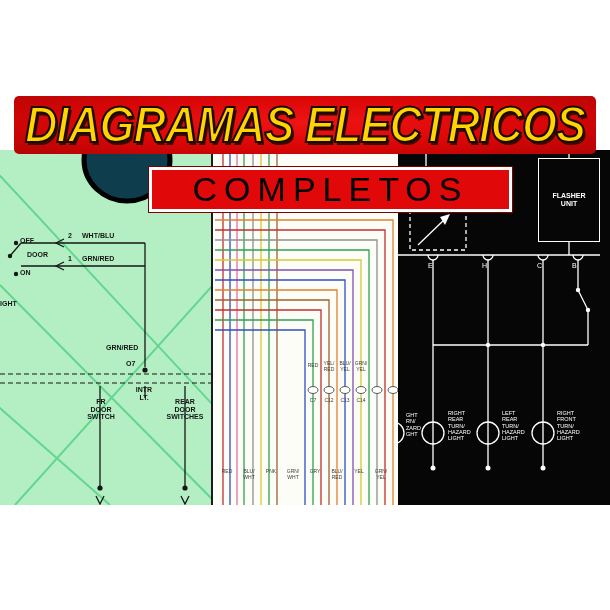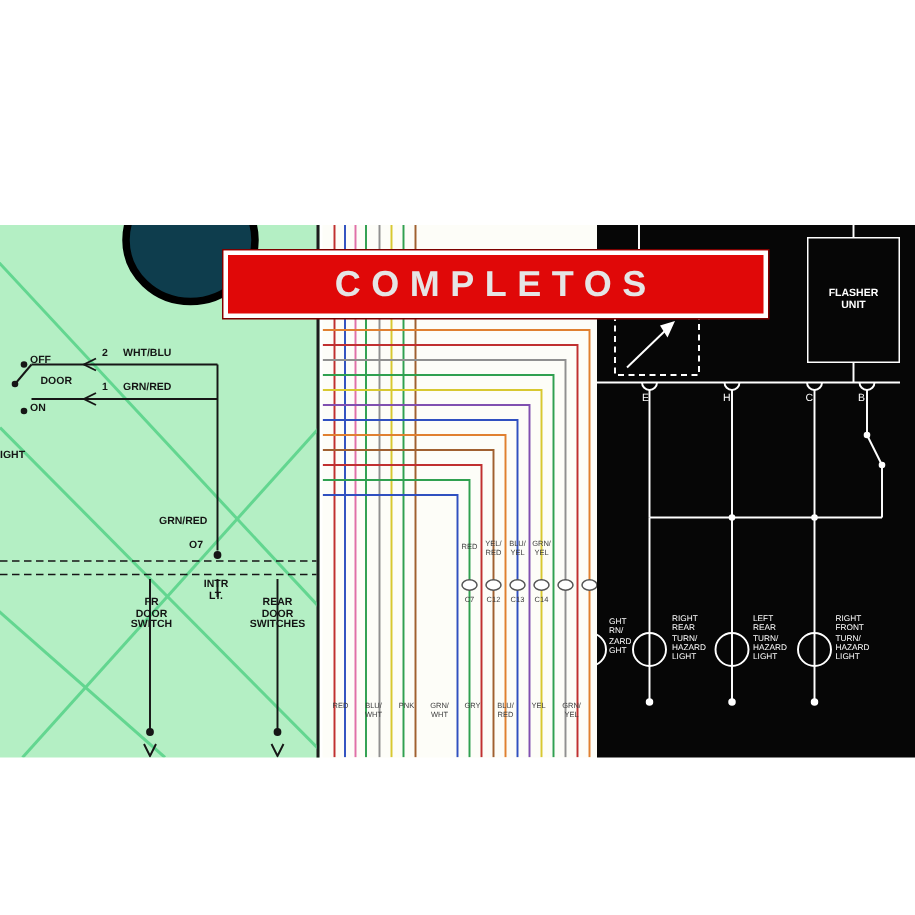--- a/index.html
+++ b/index.html
@@ -36,21 +36,21 @@
     text-shadow: 2px 3px 0 #3a0c00;
     transform: scaleY(1.1);
   }
   .banner-sub {
     position:absolute; left:149px; top:167px; width:363px; height:45px; z-index:6;
     background:#e00808; border:3px solid #ffffff;
     box-shadow: 0 0 0 1px #7c0000;
     display:flex; align-items:center; justify-content:center;
   }
   .banner-sub span {
-    font-size:24px; font-weight:700; color:#e5e5e5; letter-spacing:7px; white-space:nowrap;
+    font-size:34px; font-weight:400; color:#000000; letter-spacing:7px; white-space:nowrap;
   }
 
   .flasher-box {
     position:absolute; left:140px; top:8px; width:62px; height:84px;
     border:1.5px solid #ffffff;
     display:flex; align-items:center; justify-content:center;
   }
 </style>
 </head>
 <body>
@@ -239,17 +239,20 @@
 TURN/
 HAZARD
 LIGHT</div>
     <div class="lbl t55 wht pre" style="left:159px; top:260px; width:32px;">RIGHT
 FRONT
 TURN/
 HAZARD
 LIGHT</div>
   </div>
 
+  <div class="banner-title">
+    <span>DIAGRAMAS ELECTRICOS</span>
+  </div>
   <div class="banner-sub">
     <span>COMPLETOS</span>
   </div>
 
 </div>
 
 </body></html>

